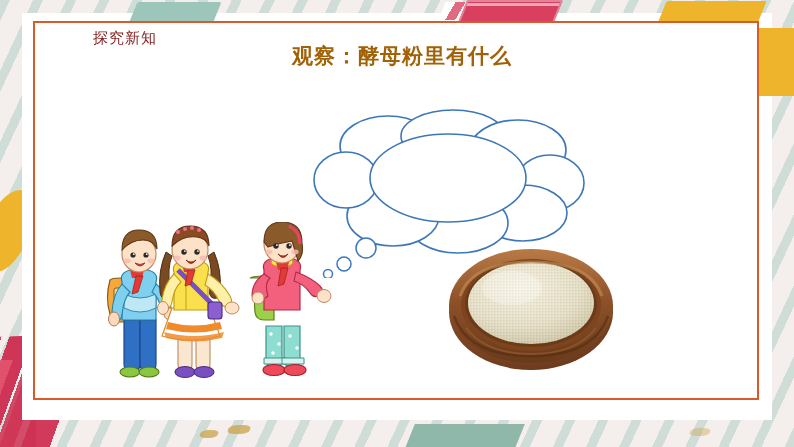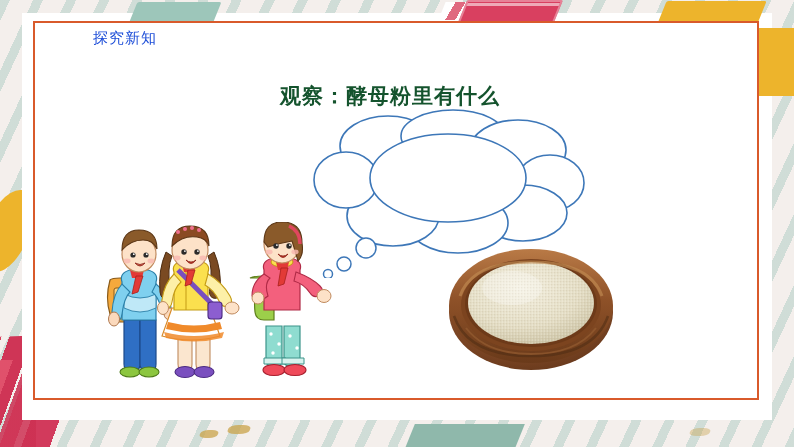--- a/index.html
+++ b/index.html
@@ -93,27 +93,27 @@
 
   
   .frame{
     position:absolute;left:33px;top:21px;width:726px;height:379px;
     border:2px solid #d95a2b;background:#ffffff;box-sizing:border-box;
   }
 
   
   .tag-new{
     position:absolute;left:93px;top:29px;
-    font-size:15px;color:#1d4ed8;letter-spacing:1px;
+    font-size:15px;color:#7f1d1d;letter-spacing:1px;
     font-family:Liberation Sans, sans-serif;white-space:nowrap;
   }
   .title{
-    position:absolute;left:280px;top:42px;
-    font-size:21px;font-weight:bold;color:#14532d;letter-spacing:1px;
-    font-family:"DejaVu Sans",sans-serif;white-space:nowrap;margin-top:40px;
+    position:absolute;left:292px;top:42px;
+    font-size:21px;font-weight:bold;color:#a16207;letter-spacing:1px;
+    font-family:"DejaVu Sans",sans-serif;white-space:nowrap;
   }
 
   
   .bubble-wrap{position:absolute;left:298px;top:108px;width:300px;height:170px;}
   .bubble-text{
     position:absolute;left:52px;top:28px;width:215px;
     font-size:16px;line-height:34px;color:#1a1a1a;
     font-family:"DejaVu Sans",sans-serif;
     letter-spacing:.5px;
   }

